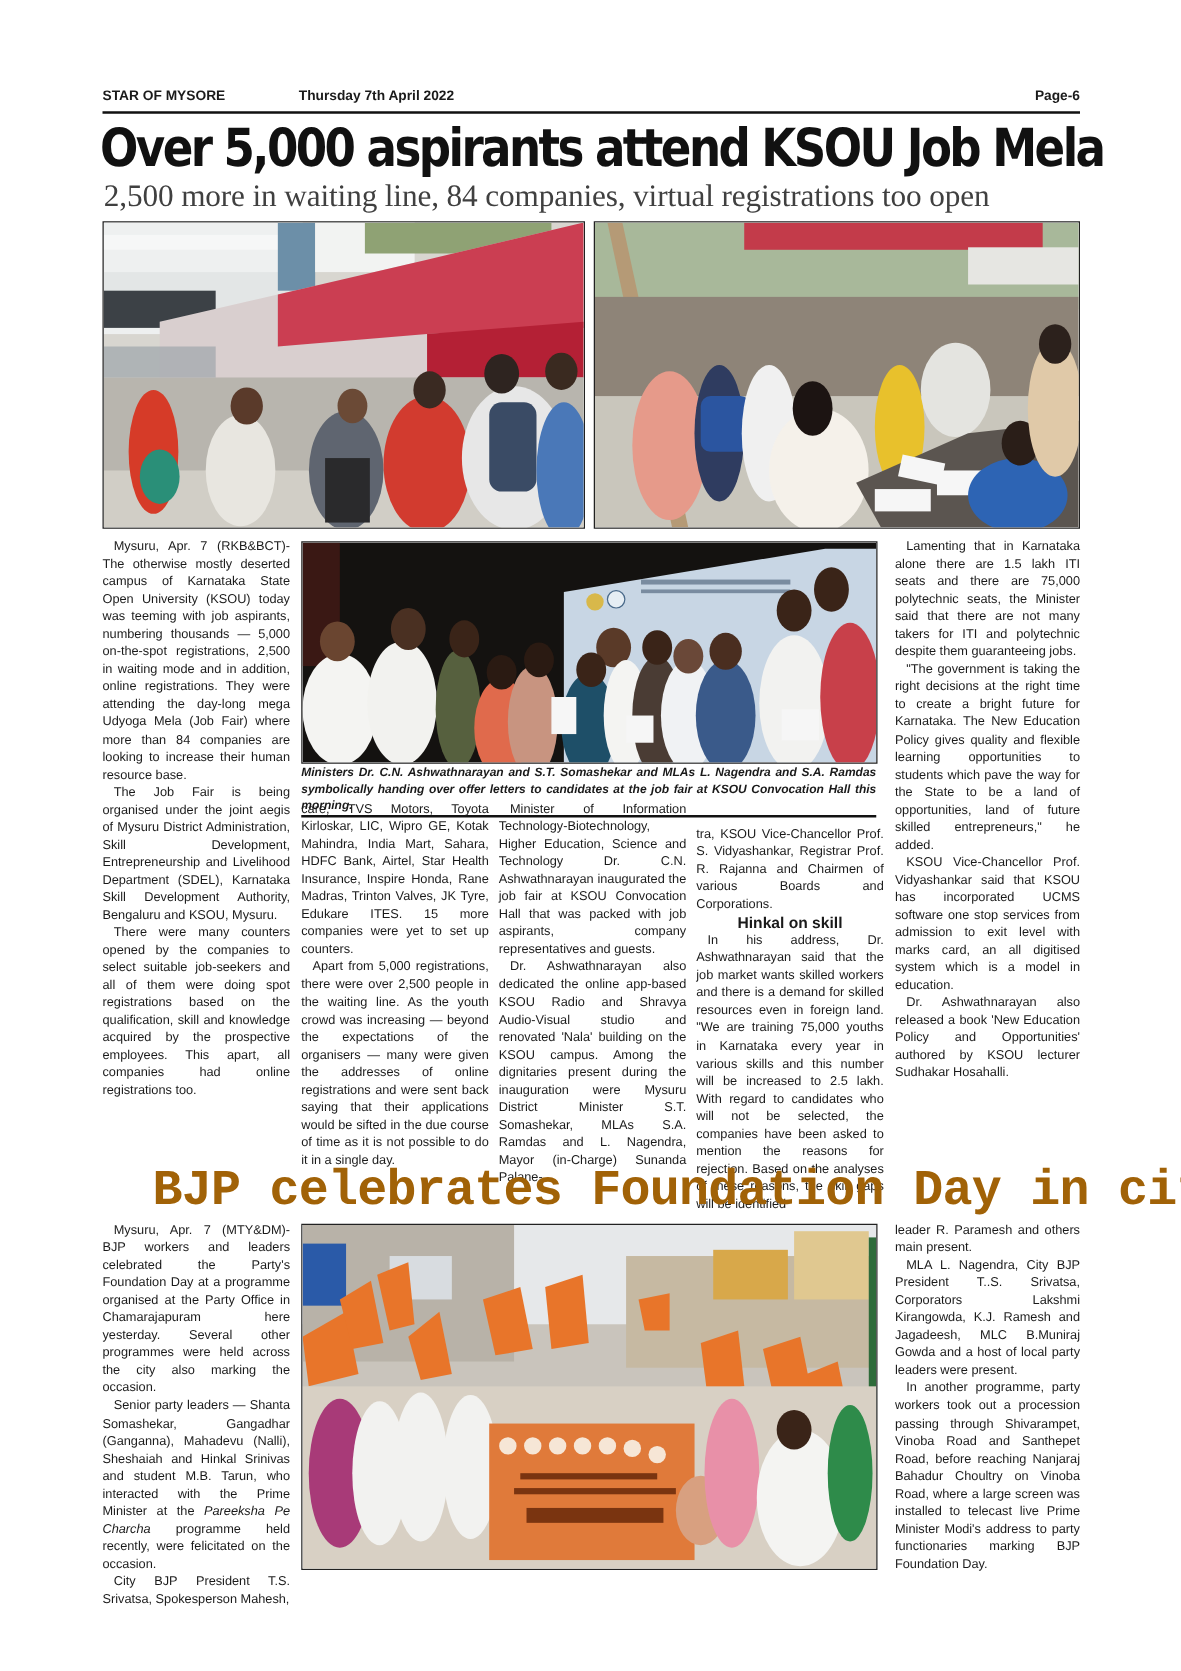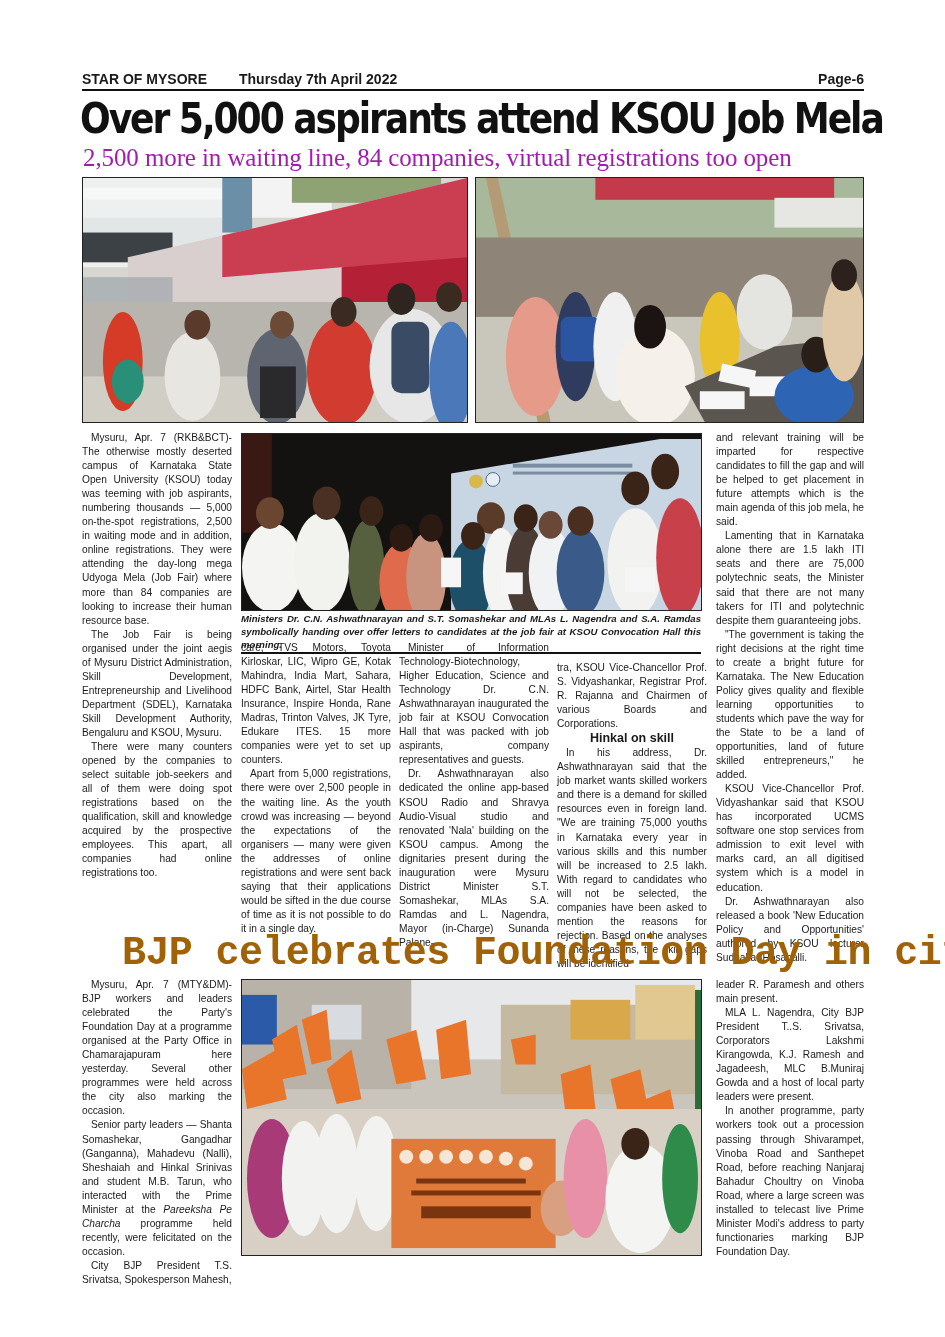--- a/index.html
+++ b/index.html
@@ -1,26 +1,26 @@
 <!DOCTYPE html>
 <html><head>
 <meta charset="utf-8">
 <style>
   * { box-sizing: border-box; margin: 0; padding: 0; }
   html, body { width: 945px; height: 1337px; background: #ffffff; overflow: hidden; }
   body { position: relative; font-family: "Liberation Sans", sans-serif; color: #1a1a1a; }
 
-  .masthead { position: absolute; left: 82px; top: 71px; width: 782px; height: 20px; font-size: 14px; font-weight: bold; }
+  .masthead { position: absolute; left: 82px; top: 71px; width: 782px; height: 20px; font-size: 11px; font-weight: bold; }
   .masthead .paper { position: absolute; left: 0; top: 0; }
   .masthead .date { position: absolute; left: 157px; top: 0; }
   .masthead .page { position: absolute; right: 0; top: 0; text-align: right; }
   .rule-top { position: absolute; left: 82px; top: 89px; width: 782px; height: 2px; background: #111; }
 
   .headline1 { position: absolute; left: 80px; top: 92px; width: 786px; font-family: "DejaVu Sans", sans-serif; font-weight: bold; font-size: 42px; letter-spacing: -2.4px; transform: scaleX(0.86); transform-origin: left top; white-space: nowrap; color: #111; line-height: 54px; }
-  .subhead1 { position: absolute; left: 83px; top: 143px; width: 782px; font-family: "Liberation Serif", serif; font-size: 25px; white-space: nowrap; line-height: 30px; letter-spacing: -0.1px; color: #a21caf; }
+  .subhead1 { position: absolute; left: 83px; top: 143px; width: 782px; font-family: "Liberation Serif", serif; font-size: 25px; white-space: nowrap; line-height: 30px; letter-spacing: -0.1px; color: #404040; }
 
   .photo { position: absolute; border: 1px solid #222; overflow: hidden; }
   .photo svg { width: 100%; height: 100%; display: block; }
 
   .col { position: absolute; font-size: 10.2px; line-height: 14.05px; text-align: justify; color: #1a1a1a; }
   .col p { text-indent: 9px; }
   .col .sub { text-align: center; font-weight: bold; font-size: 12.5px; text-indent: 0; line-height: 15px; }
   .col i { font-style: italic; }
 
   .caption { position: absolute; left: 241px; top: 612px; width: 460px; font-size: 9.6px; font-weight: bold; font-style: italic; line-height: 13px; border-bottom: 2px solid #111; padding-bottom: 1px; text-align: justify; }
@@ -156,21 +156,20 @@
   <p>Dr. Ashwathnarayan also dedicated the online app-based KSOU Radio and Shravya Audio-Visual studio and renovated 'Nala' building on the KSOU campus. Among the dignitaries present during the inauguration were Mysuru District Minister S.T. Somashekar, MLAs S.A. Ramdas and L. Nagendra, Mayor (in-Charge) Sunanda Palane-</p>
 </div>
 
 <div class="col" style="left:557px; top:641px; width:150px;margin-top:20px;">
   <p style="text-indent:0">tra, KSOU Vice-Chancellor Prof. S. Vidyashankar, Registrar Prof. R. Rajanna and Chairmen of various Boards and Corporations.</p>
   <p class="sub">Hinkal on skill</p>
   <p>In his address, Dr. Ashwathnarayan said that the job market wants skilled workers and there is a demand for skilled resources even in foreign land. "We are training 75,000 youths in Karnataka every year in various skills and this number will be increased to 2.5 lakh. With regard to candidates who will not be selected, the companies have been asked to mention the reasons for rejection. Based on the analyses of these reasons, the skill gaps will be identified</p>
 </div>
 
 <div class="col" style="left:716px; top:431px; width:148px;">
-  <p style="text-indent:0">and relevant training will be imparted for respective candidates to fill the gap and will be helped to get placement in future attempts which is the main agenda of this job mela, he said.</p>
   <p>Lamenting that in Karnataka alone there are 1.5 lakh ITI seats and there are 75,000 polytechnic seats, the Minister said that there are not many takers for ITI and polytechnic despite them guaranteeing jobs.</p>
   <p>"The government is taking the right decisions at the right time to create a bright future for Karnataka. The New Education Policy gives quality and flexible learning opportunities to students which pave the way for the State to be a land of opportunities, land of future skilled entrepreneurs," he added.</p>
   <p>KSOU Vice-Chancellor Prof. Vidyashankar said that KSOU has incorporated UCMS software one stop services from admission to exit level with marks card, an all digitised system which is a model in education.</p>
   <p>Dr. Ashwathnarayan also released a book 'New Education Policy and Opportunities' authored by KSOU lecturer Sudhakar Hosahalli.</p>
 </div>
 
 <div class="headline2">BJP celebrates Foundation Day in city</div>
 
 <div class="col" style="left:82px; top:978px; width:150px;">
   <p>Mysuru, Apr. 7 (MTY&amp;DM)- BJP workers and leaders celebrated the Party's Foundation Day at a programme organised at the Party Office in Chamarajapuram here yesterday. Several other programmes were held across the city also marking the occasion.</p>

